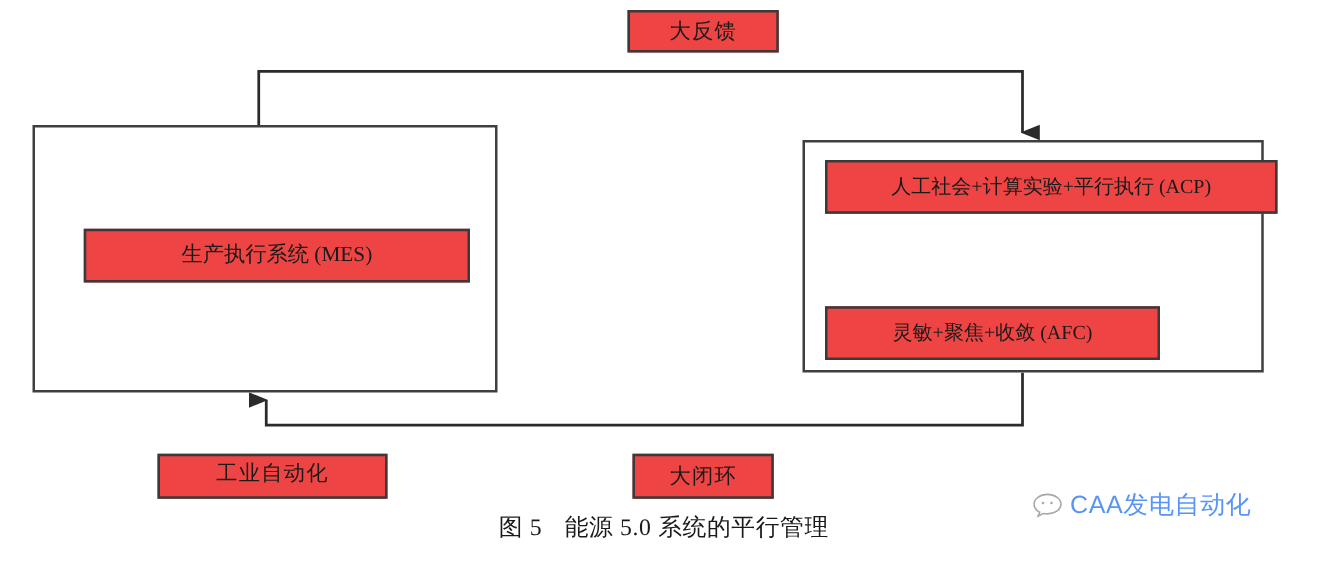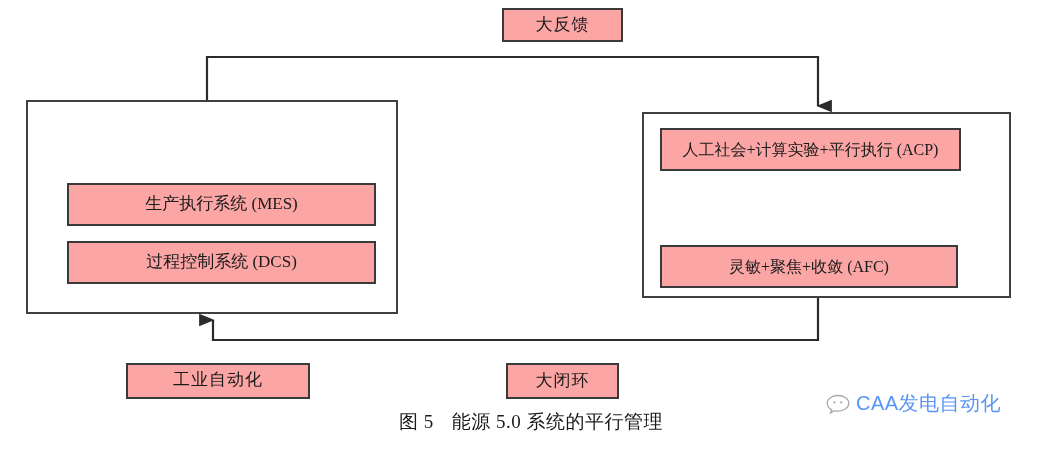--- a/index.html
+++ b/index.html
@@ -24,21 +24,21 @@
   #connector-layer {
     position: absolute;
     left: 0; top: 0;
     width: 1062px;
     height: 449px;
     pointer-events: none;
   }
   .node {
     position: absolute;
     box-sizing: border-box;
-    background: #fca5a5;
+    background: #ef4444;
     border: 2px solid #3a3a3a;
     display: flex;
     align-items: center;
     justify-content: center;
     text-align: center;
     line-height: 1.1;
     color: #1a1a1a;
     white-space: nowrap;
   }
   .panel {
@@ -60,23 +60,23 @@
     left: 26px; top: 100px; width: 372px; height: 214px;
   }
   #node-erp { left: 67px; top: 125px; width: 309px; height: 43px; font-size: 17px; }
   #node-mes { left: 67px; top: 183px; width: 309px; height: 43px; font-size: 17px; }
   #node-dcs { left: 67px; top: 241px; width: 309px; height: 43px; font-size: 17px; }
 
   
   #panel-right {
     left: 642px; top: 112px; width: 369px; height: 186px;
   }
-  #node-acp { left: 660px; top: 128px; width: 301px; height: 43px; font-size: 16px; }
+  #node-acp { left: 660px; top: 128px; width: 362px; height: 43px; font-size: 16px; }
   #node-cpss { left: 660px; top: 187px; width: 334px; height: 43px; font-size: 16px; }
-  #node-afc { left: 660px; top: 245px; width: 298px; height: 43px; font-size: 16px; }
+  #node-afc { left: 660px; top: 245px; width: 268px; height: 43px; font-size: 16px; }
 
   
   #node-industrial-automation {
     left: 126px; top: 363px; width: 184px; height: 36px; font-size: 17px; letter-spacing: 1px; font-family: Liberation Mono, monospace;
   }
   #node-big-closed-loop {
     left: 506px; top: 363px; width: 113px; height: 36px; font-size: 17px; letter-spacing: 1px;
   }
   #node-knowledge-automation {
     left: 728px; top: 363px; width: 173px; height: 36px; font-size: 17px; letter-spacing: 1px;
@@ -131,21 +131,20 @@
     <g>
       <path d="M 818 298 L 818 340 L 213 340 L 213 320" fill="none" stroke="#2b2b2b" stroke-width="2.2" marker-end="url(#arrow-up)"></path>
     </g>
   </svg>
 
   <div class="node" id="node-top-feedback">大反馈</div>
 
   <div class="panel" id="panel-left"></div>
 
   <div class="node" id="node-mes">生产执行系统 (MES)</div>
-  <div class="node" id="node-dcs">过程控制系统 (DCS)</div>
 
   <div class="panel" id="panel-right"></div>
 
   <div class="node" id="node-acp">人工社会+计算实验+平行执行 (ACP)</div>
   <div class="node" id="node-afc">灵敏+聚焦+收敛 (AFC)</div>
 
   <div class="node" id="node-industrial-automation">工业自动化</div>
   <div class="node" id="node-big-closed-loop">大闭环</div>
 
   <div id="figure-caption">

